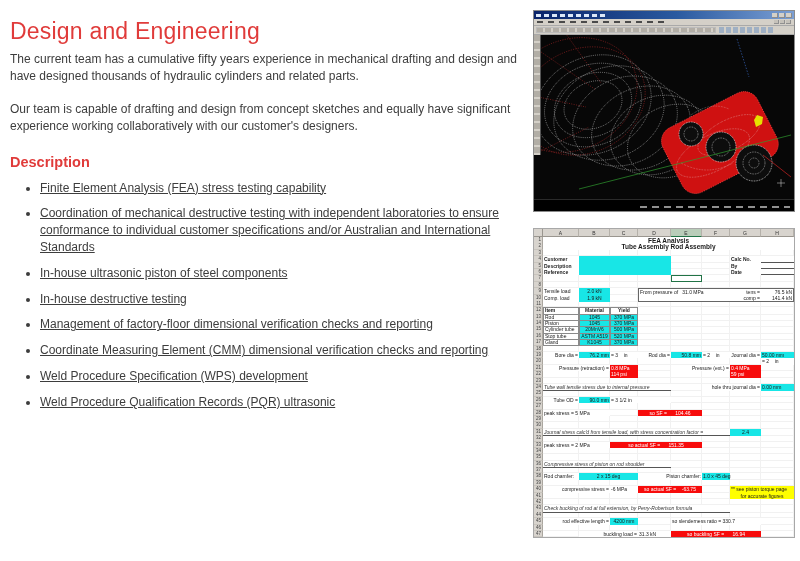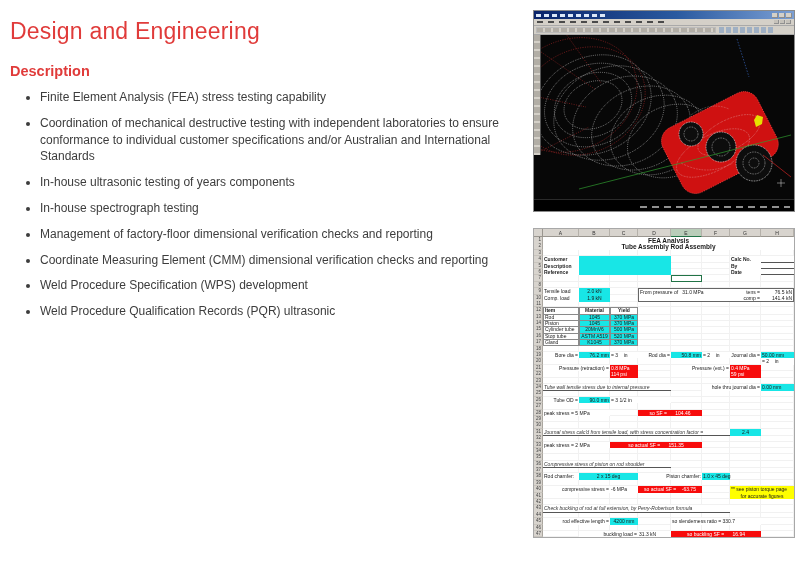--- a/index.html
+++ b/index.html
@@ -6,21 +6,21 @@
   *{box-sizing:border-box;}
   html,body{margin:0;padding:0;}
   body{width:800px;height:561px;background:#fff;font-family:"Liberation Sans",sans-serif;position:relative;overflow:hidden;}
 
   
   .content{position:absolute;left:10px;top:4px;width:514px;}
   .content h1{color:var(--red);font-size:23px;font-weight:400;margin:14px 0 6px;letter-spacing:.2px;}
   .content h2{color:var(--red);font-size:14.5px;font-weight:700;margin:18px 0 10px;}
   .content p{font-size:12px;color:var(--body);line-height:1.45;margin:0 0 15px;}
   .content ul{margin:2px 0 14px;padding-left:30px;}
-  .content li{font-size:12px;color:var(--body);line-height:1.4;margin-bottom:9px;}
+  .content li{font-size:12px;color:var(--body);line-height:1.4;margin-bottom:9px;text-decoration:underline;}
 
   
   .rightcol{position:absolute;left:533px;top:10px;width:262px;}
 
   
   .cadwin{width:262px;height:202px;border:1px solid #8a8a8a;background:#000;}
   .titlebar{height:8px;background:linear-gradient(90deg,#0a246a 0%,#2a5aa0 55%,#7b9fd4 100%);display:flex;align-items:center;padding:0 2px;}
   .tstreak{height:3px;width:72px;background:repeating-linear-gradient(90deg,#dce8f8 0 5px,transparent 5px 8px);}
   .winbtns{margin-left:auto;display:flex;gap:1px;}
   .wbtn{width:6px;height:5px;background:#d4d0c8;border:1px solid #8c8c8c;border-width:0 1px 1px 0;}
@@ -62,27 +62,29 @@
   .bl{border-left:1px solid #666;}
   .br{border-right:1px solid #666;}
   .t1{font-size:6.5px;font-weight:bold;text-align:center;line-height:7px;}
 </style>
 </head>
 <body>
 
 <div class="content">
   <h1>Design and Engineering</h1>
 
+  <p>The current team has a cumulative fifty years experience in mechanical drafting and design and have designed thousands of hydraulic cylinders and related parts.</p>
+  <p>Our team is capable of drafting and design from concept sketches and equally have significant experience working collaboratively with our customer's designers.</p>
 
   <h2>Description</h2>
   <ul>
     <li>Finite Element Analysis (FEA) stress testing capability</li>
     <li>Coordination of mechanical destructive testing with independent laboratories to ensure conformance to individual customer specifications and/or Australian and International Standards</li>
-    <li>In-house ultrasonic testing of years components</li>
-    <li>In-house spectrograph testing</li>
+    <li>In-house ultrasonic piston of steel components</li>
+    <li>In-house destructive testing</li>
     <li>Management of factory-floor dimensional verification checks and reporting</li>
     <li>Coordinate Measuring Element (CMM) dimensional verification checks and reporting</li>
     <li>Weld Procedure Specification (WPS) development</li>
     <li>Weld Procedure Qualification Records (PQR) ultrasonic</li>
   </ul>
 
 </div>
 
 <div class="rightcol">
 

